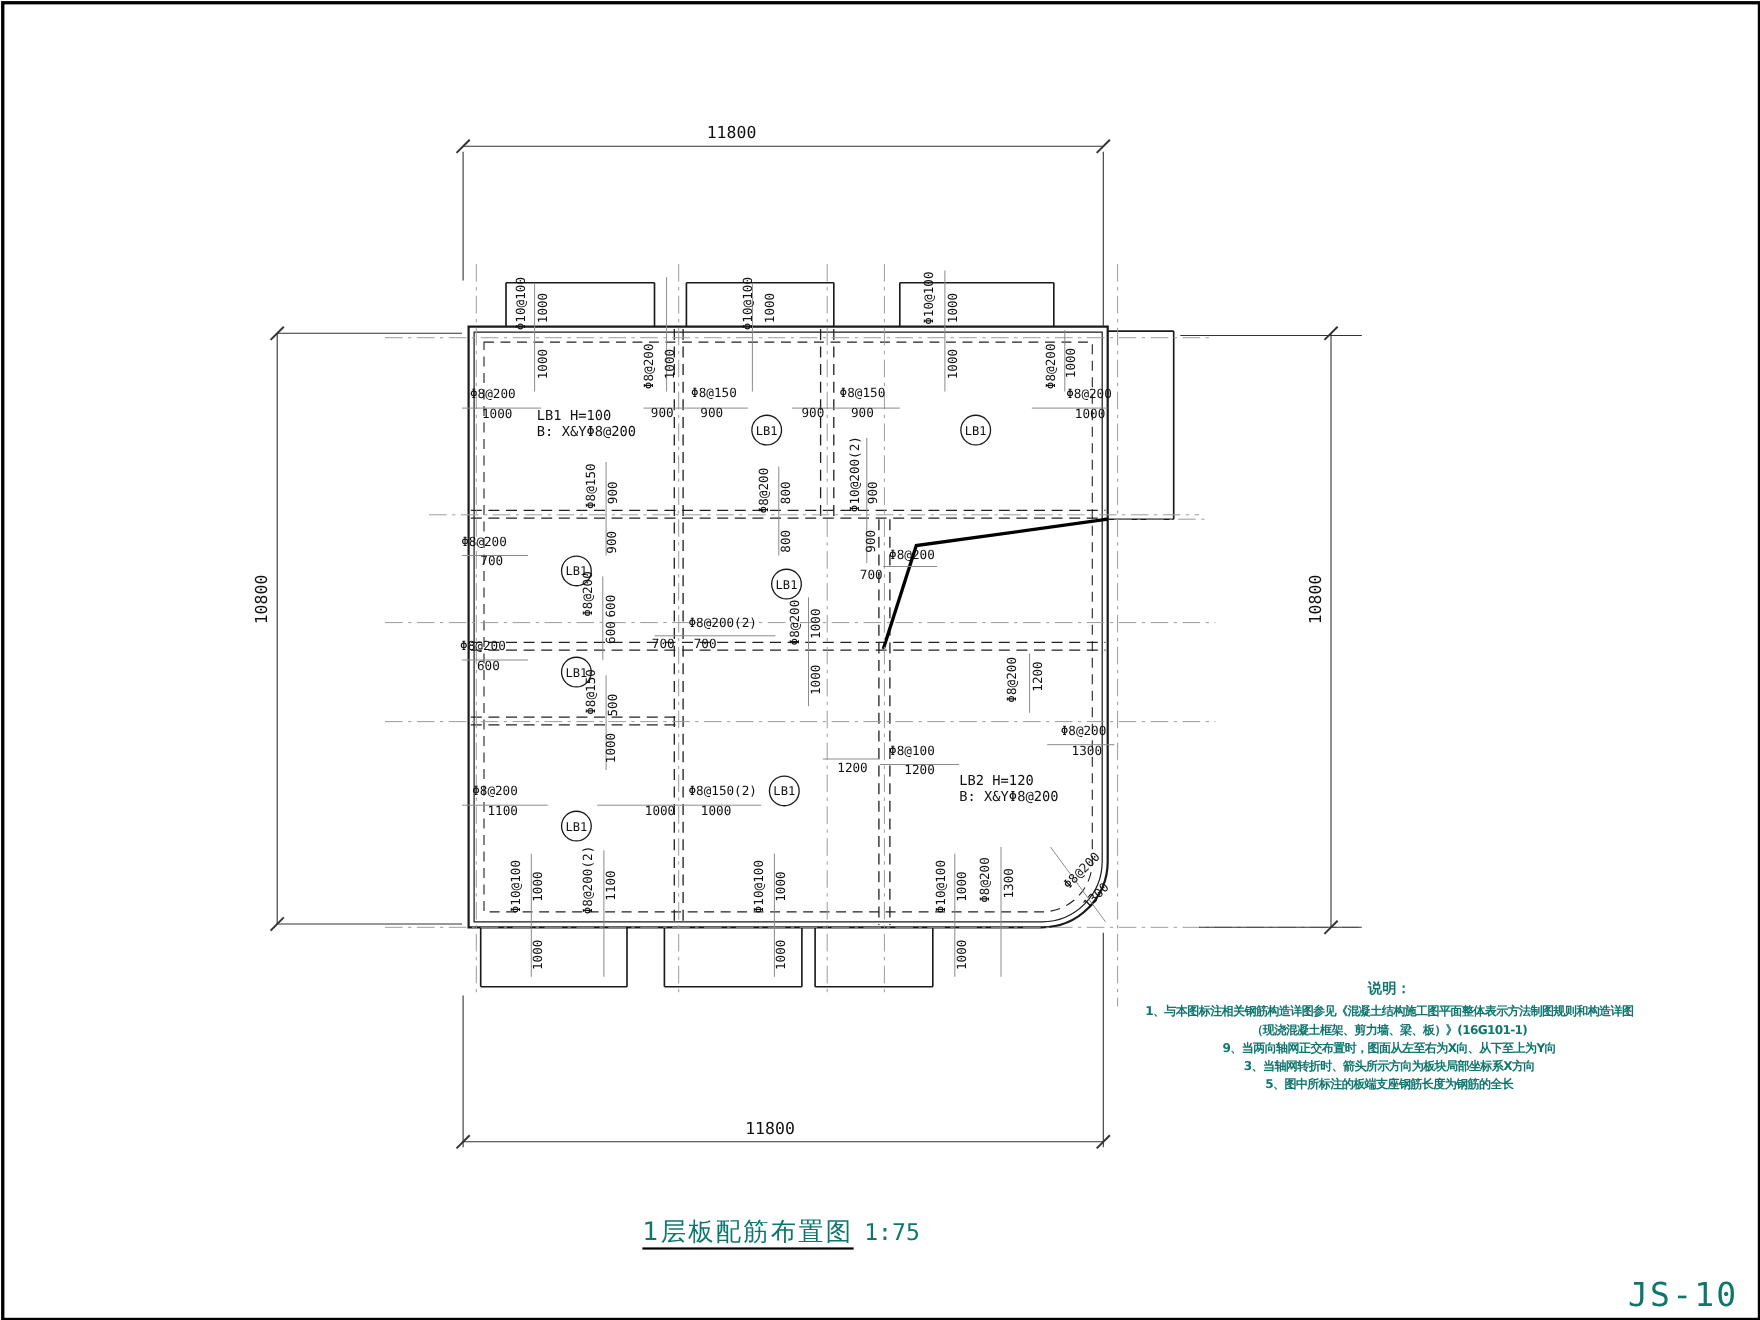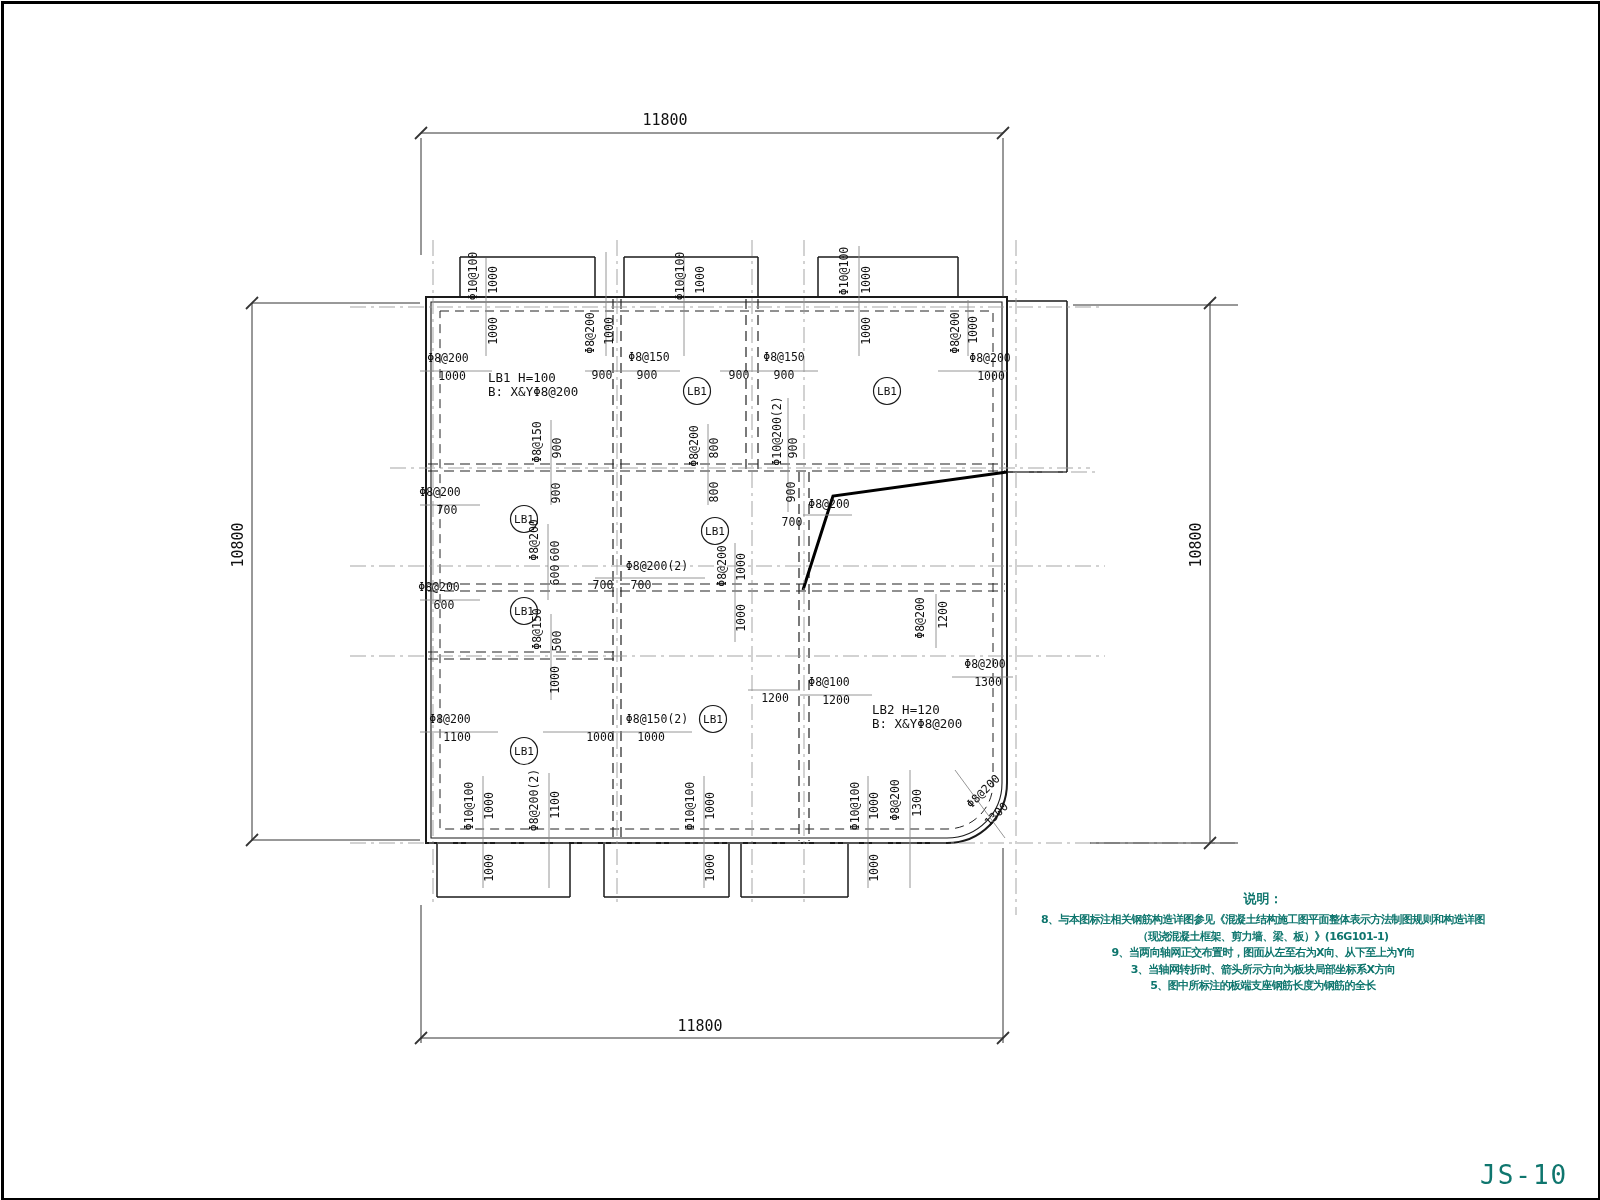--- a/index.html
+++ b/index.html
@@ -6,21 +6,21 @@
   #sheet{position:relative;width:1600px;height:1200px;background:#ffffff;overflow:hidden;
          font-family:"DejaVu Sans","Liberation Sans",sans-serif;color:#0f766e;}
   #border{position:absolute;left:1px;top:1px;width:1594px;height:1194px;border:3px solid #000;}
   #drawing{position:absolute;left:0;top:0;}
   #titleblock{position:absolute;left:584px;top:1104px;white-space:nowrap;}
   #titleblock .t{font-size:23px;letter-spacing:2px;border-bottom:2px solid #000;padding-bottom:1px;}
   #titleblock .s{font-size:21px;margin-left:10px;font-family:"DejaVu Sans Mono",monospace;}
   #notes{position:absolute;left:1028px;top:890px;width:470px;text-align:center;}
   #notes .h{font-size:13px;font-weight:bold;margin-bottom:4px;}
   #notes .n{font-size:11px;font-weight:bold;line-height:16.6px;letter-spacing:-0.6px;white-space:nowrap;}
-  #sheetno{position:absolute;left:1480px;top:1160px;font-size:26px;letter-spacing:2px;
+  #sheetno{position:absolute;left:1480px;top:1160px;font-size:30px;letter-spacing:2px;
            font-family:"DejaVu Sans Mono",monospace;}
   text{fill:#111;}
   .lbl{font-family:"DejaVu Sans Mono",monospace;font-size:11.5px;}
   .dim{font-family:"DejaVu Sans Mono",monospace;font-size:15px;}
   .tag{font-family:"DejaVu Sans Mono",monospace;font-size:11px;}
   .spec{font-family:"DejaVu Sans Mono",monospace;font-size:12.5px;}
 </style>
 </head>
 <body>
 
@@ -220,24 +220,27 @@
       <text x="0" y="0" text-anchor="middle" class="lbl" transform="translate(878,806) rotate(-90)">1000</text>
       <text x="0" y="0" text-anchor="middle" class="lbl" transform="translate(899,800) rotate(-90)">Φ8@200</text>
       <text x="0" y="0" text-anchor="middle" class="lbl" transform="translate(921,803) rotate(-90)">1300</text>
       <text x="0" y="0" text-anchor="middle" class="lbl" transform="translate(986,794) rotate(-45)">Φ8@200</text>
       <text x="0" y="0" text-anchor="middle" class="lbl" transform="translate(999,817) rotate(-45)">1300</text>
       <text x="0" y="0" text-anchor="middle" class="lbl" transform="translate(493,868) rotate(-90)">1000</text>
       <text x="0" y="0" text-anchor="middle" class="lbl" transform="translate(714,868) rotate(-90)">1000</text>
       <text x="0" y="0" text-anchor="middle" class="lbl" transform="translate(878,868) rotate(-90)">1000</text>
     </svg>
 
+  <div id="titleblock">
+    <span class="t">1层板配筋布置图</span><span class="s">1:75</span>
+  </div>
 
   <div id="notes">
     <div class="h">说明：</div>
-    <div class="n">8、与本图标注相关钢筋构造详图参见《混凝土结构施工图平面整体表示方法制图规则和构造详图</div>
+    <div class="n">1、与本图标注相关钢筋构造详图参见《混凝土结构施工图平面整体表示方法制图规则和构造详图</div>
     <div class="n">（现浇混凝土框架、剪力墙、梁、板）》(16G101-1)</div>
     <div class="n">9、当两向轴网正交布置时，图面从左至右为X向、从下至上为Y向</div>
     <div class="n">3、当轴网转折时、箭头所示方向为板块局部坐标系X方向</div>
     <div class="n">5、图中所标注的板端支座钢筋长度为钢筋的全长</div>
   </div>
 
   <div id="sheetno">JS-10</div>
 </div>
 
 </body></html>

